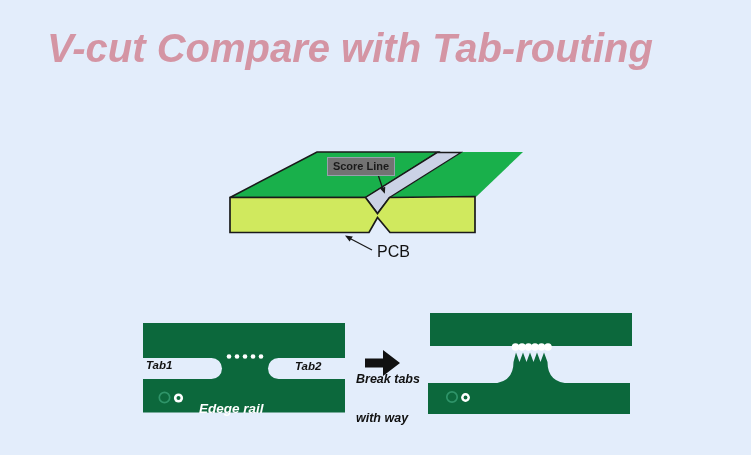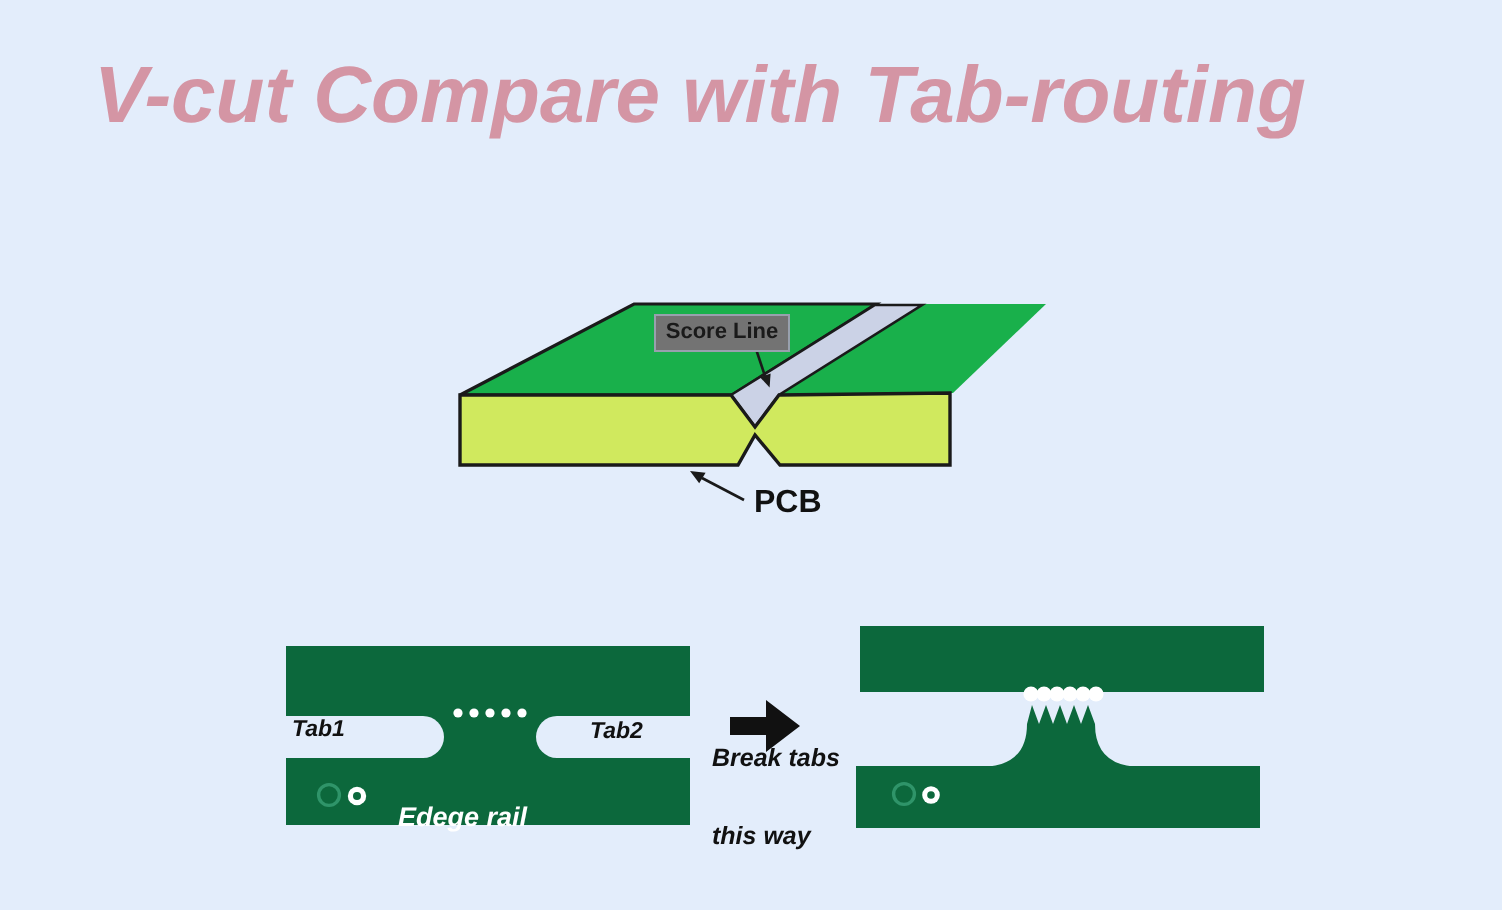--- a/index.html
+++ b/index.html
@@ -1,19 +1,19 @@
 <!DOCTYPE html>
 <html><head>
 <meta charset="utf-8">
 <style>
   html,body{margin:0;padding:0;}
   body{background:#e3edfb;font-family:"Liberation Sans", sans-serif;}
   #stage{position:relative;width:751px;height:455px;overflow:hidden;}
   .abs{position:absolute;}
-  .lbl{position:absolute;white-space:nowrap;font-weight:bold;}
+  .lbl{position:absolute;white-space:nowrap;}
   .title{font-size:40px;font-weight:bold;font-style:italic;letter-spacing:0px;}
   .boxlabel{background:#ffffff;border:1px solid #98a0ad;font-size:11px;font-weight:600;
             color:#1a1a1a;text-align:center;line-height:16px;}
   .pcbtext{font-size:16px;color:#111111;}
   .tabtext{font-size:11.5px;font-weight:bold;font-style:italic;color:#111111;text-align:right;}
   .railtext{font-size:13.5px;font-weight:bold;font-style:italic;color:#ffffff;}
   .breaktext{font-size:12.5px;font-weight:bold;font-style:italic;color:#111111;}
   svg{position:absolute;left:0;top:0;}
 </style>
 </head>
@@ -79,15 +79,15 @@
   <div class="lbl pcbtext" style="left:377px;top:243px;">PCB</div>
 
   <div class="lbl tabtext" style="left:146px;top:359px;">Tab1</div>
 
   <div class="lbl tabtext" style="left:295px;top:360px;">Tab2</div>
 
   <div class="lbl railtext" style="left:199px;top:401px;">Edege rail</div>
 
   <div class="lbl breaktext" style="left:356px;top:372px;">Break tabs</div>
 
-  <div class="lbl breaktext" style="left:356px;top:411px;">this way</div>
+  <div class="lbl breaktext" style="left:356px;top:411px;">with way</div>
 
 </div>
 
 </body></html>

